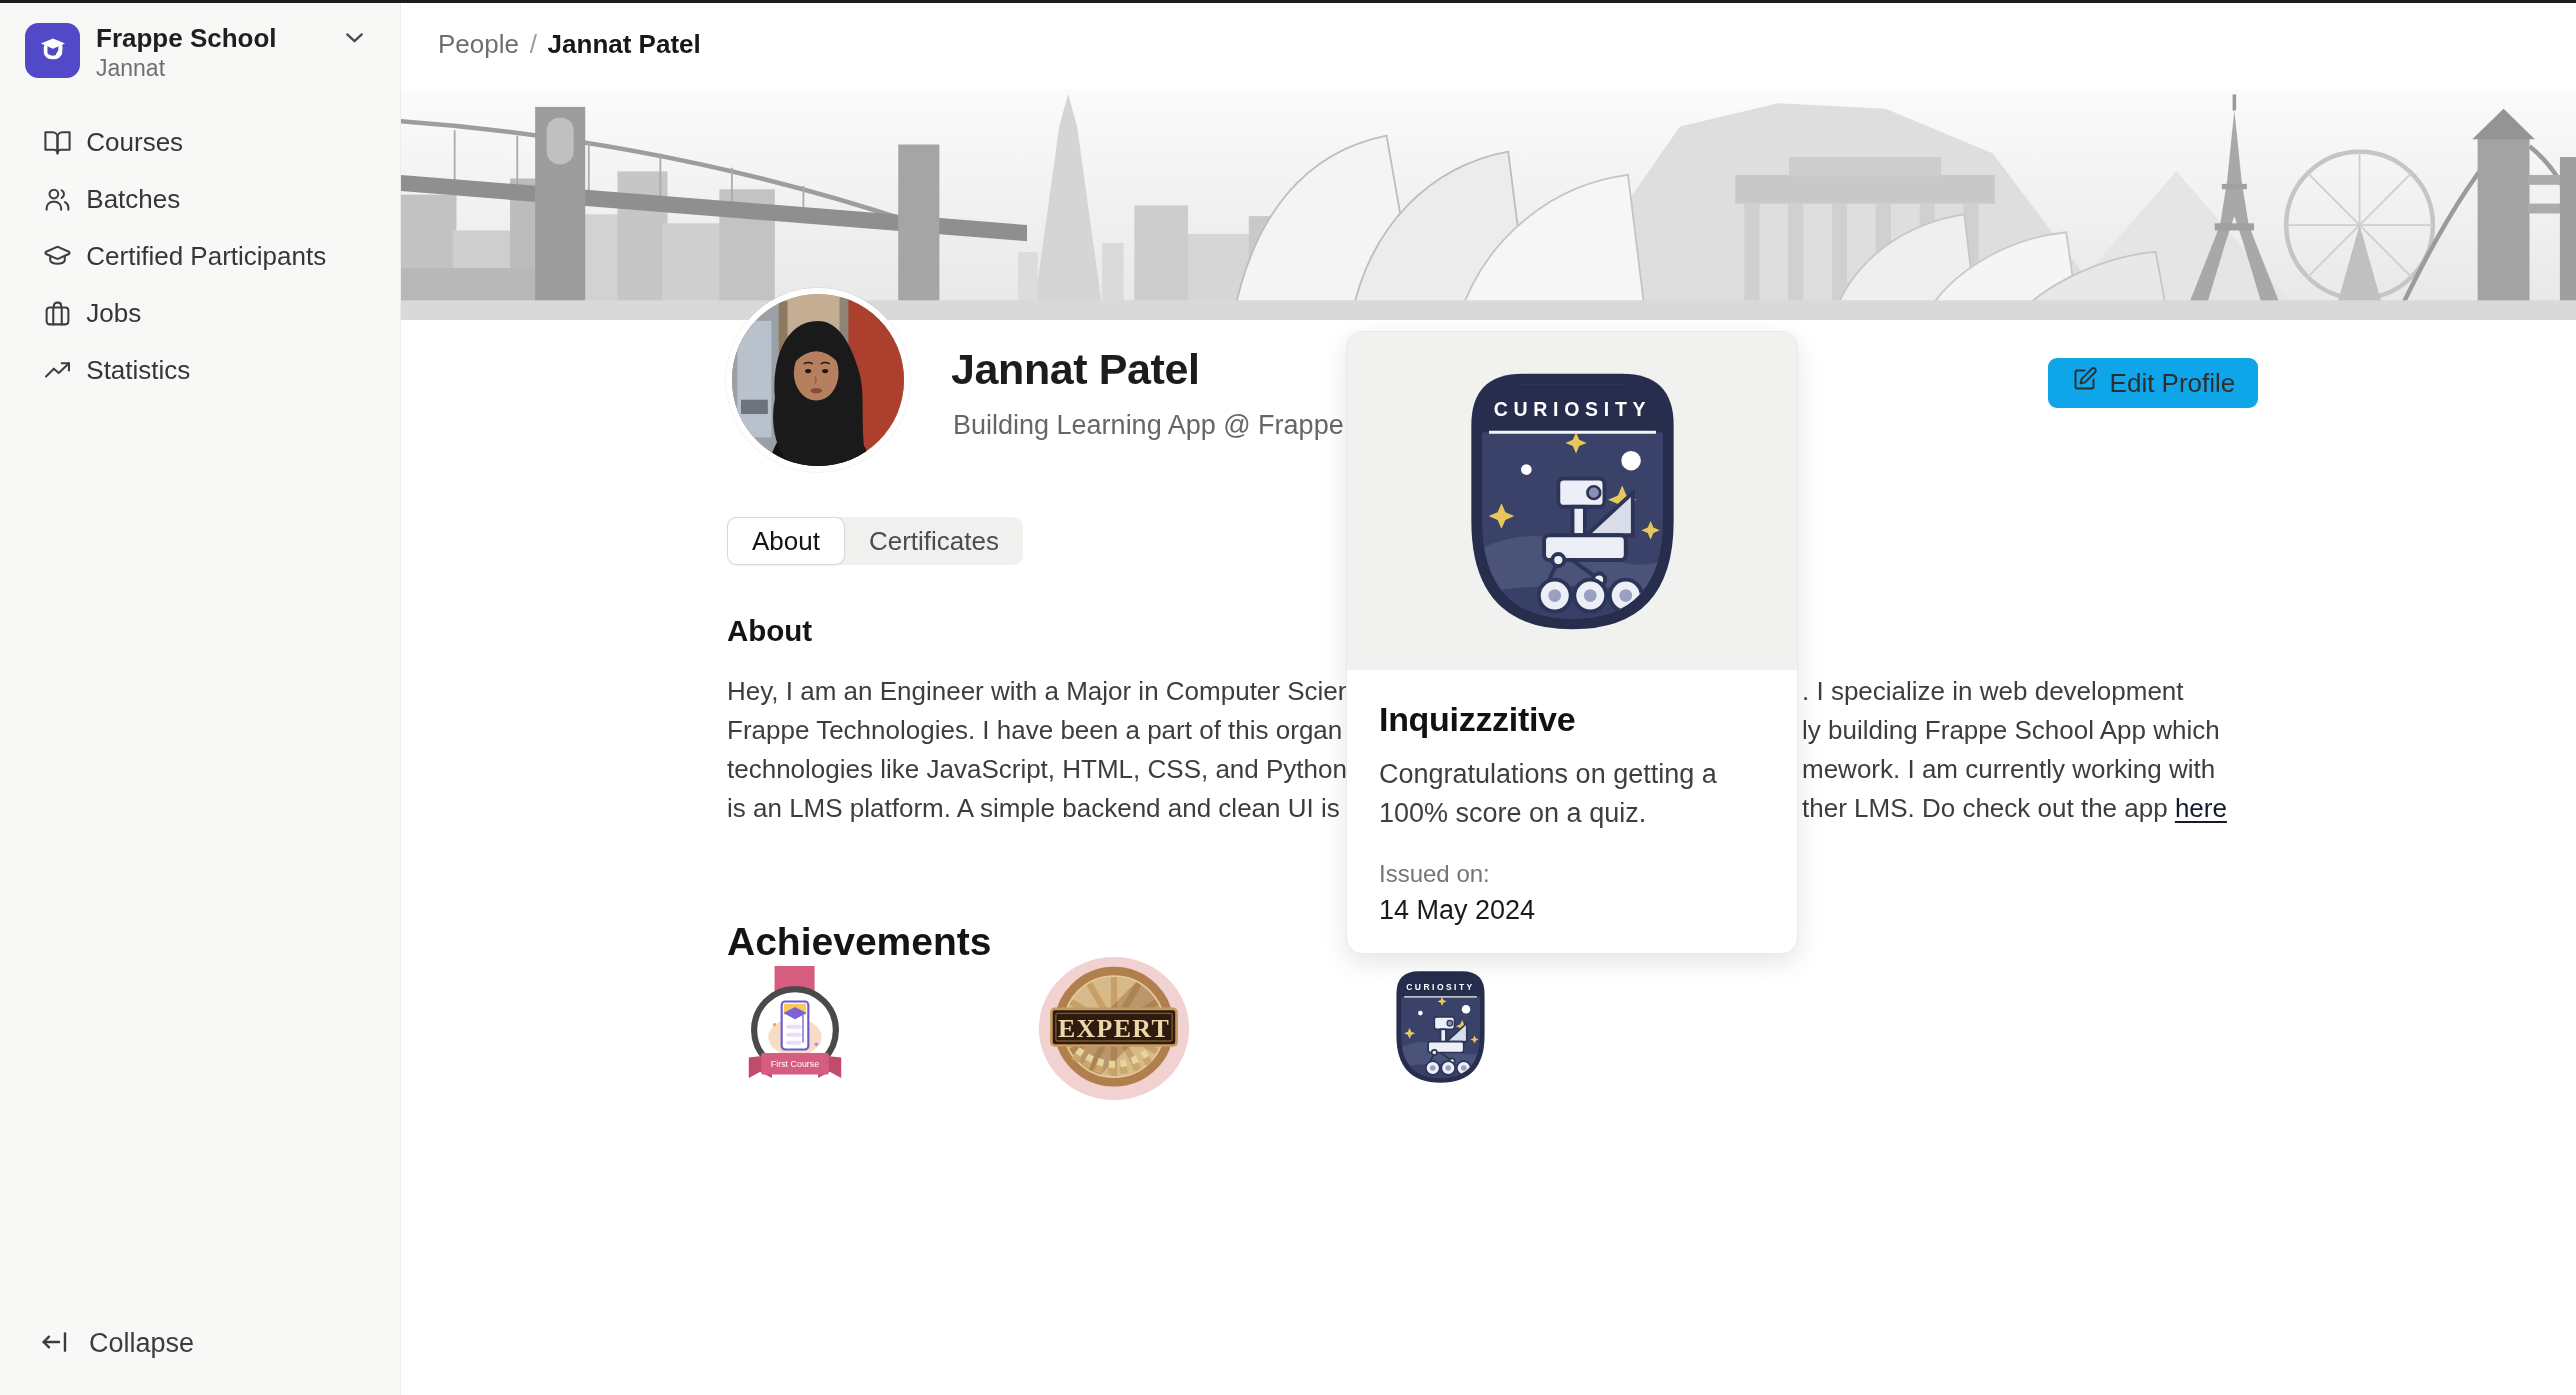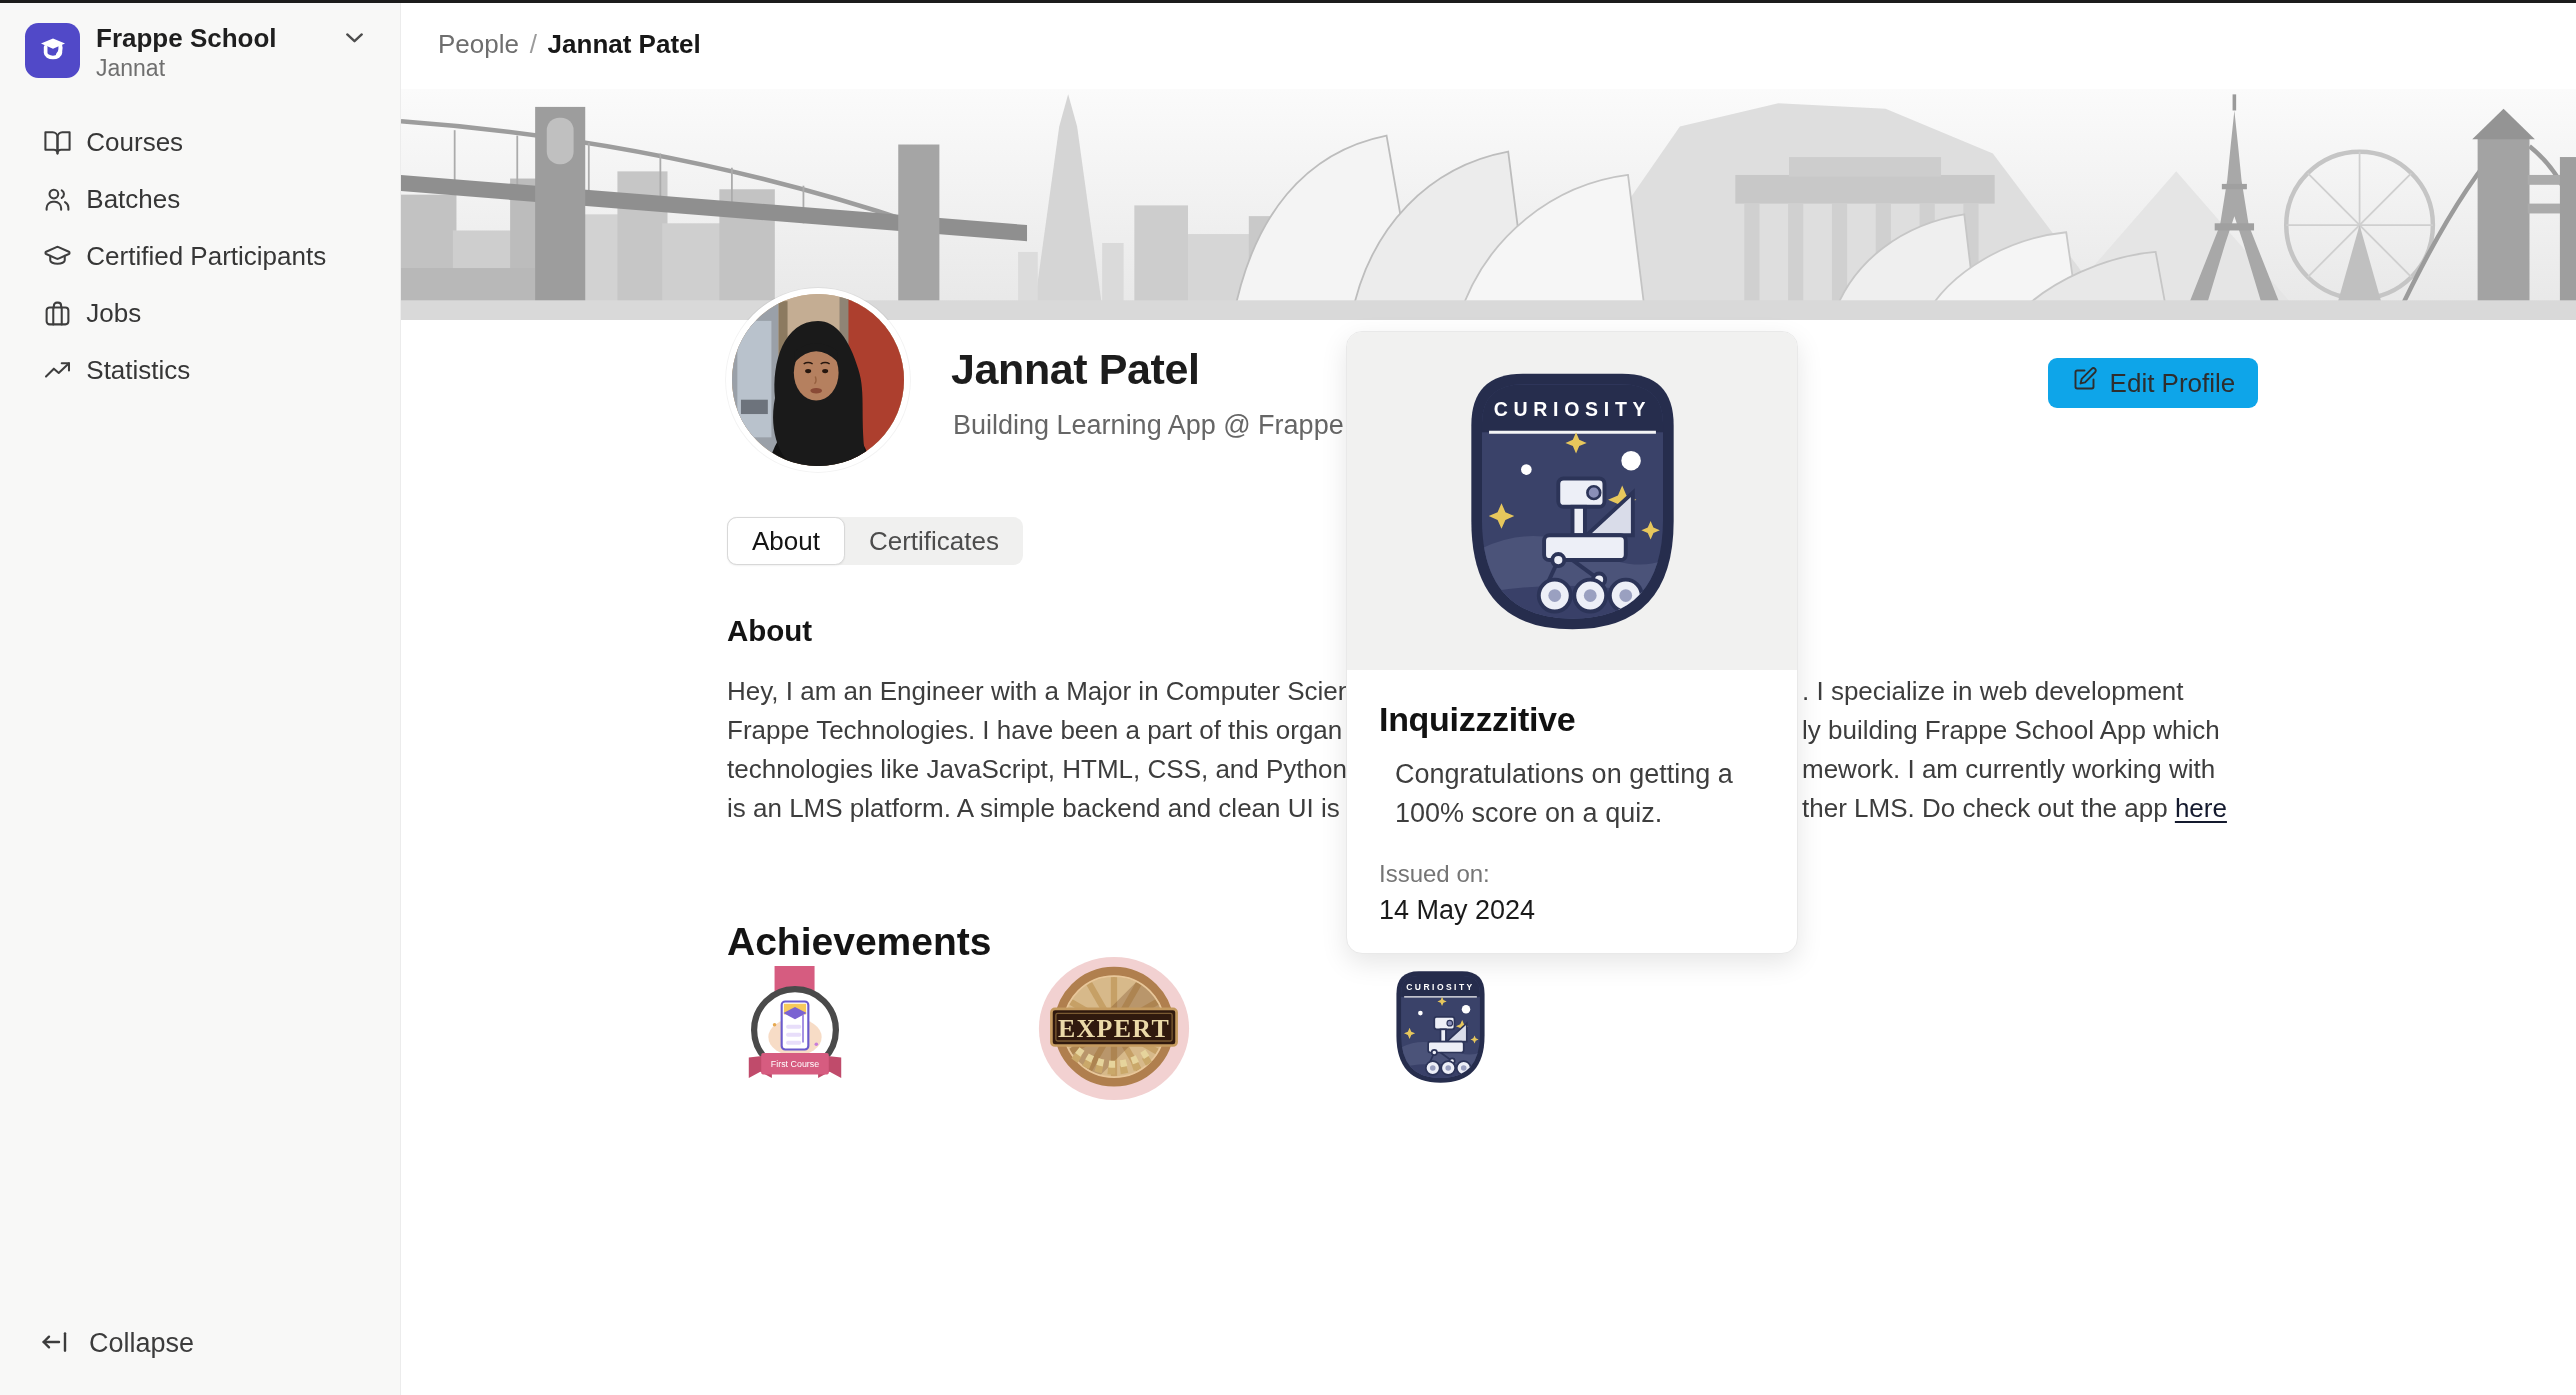--- a/index.html
+++ b/index.html
@@ -56,21 +56,21 @@
   .badges { position:absolute; left:0; top:0; }
   .badge { position:absolute; cursor:pointer; }
   .badge-first { left:335px; top:966px; width:118px; height:120px; }
   .badge-expert { left:637px; top:955px; width:152px; height:147px; }
   .badge-curiosity { left:993px; top:969px; width:93px; height:116px; }
 
   .popover { position:absolute; left:945px; top:331px; width:452px; height:623px; background:#fff; border:0.9px solid #e9e9e9; border-radius:16px; box-shadow:0 9px 27px rgba(0,0,0,.10); overflow:hidden; z-index:40; }
   .pop-top { height:338px; background:#f1f1f0; display:flex; align-items:center; justify-content:center; }
   .pop-body { padding:30px 32px 0 32px; }
   .pop-title { font-size:34px; font-weight:700; color:#111; letter-spacing:-0.3px; }
-  .pop-desc { margin-top:16px; font-size:27px; line-height:39px; color:#3e3e3e; width:389px;margin-left:16px; }
+  .pop-desc { margin-top:16px; font-size:27px; line-height:39px; color:#3e3e3e; width:389px; }
   .pop-issued-label { margin-top:27px; font-size:24px; color:#757575; }
   .pop-issued-date { margin-top:7.2px; font-size:27px; color:#1a1a1a; }
 
   svg { overflow:visible; }
   .banner svg, .avatar svg, .badge svg, .pop-top svg { overflow:hidden; }
 </style>
 </head>
 <body>
 
 <div class="top-edge"></div>

